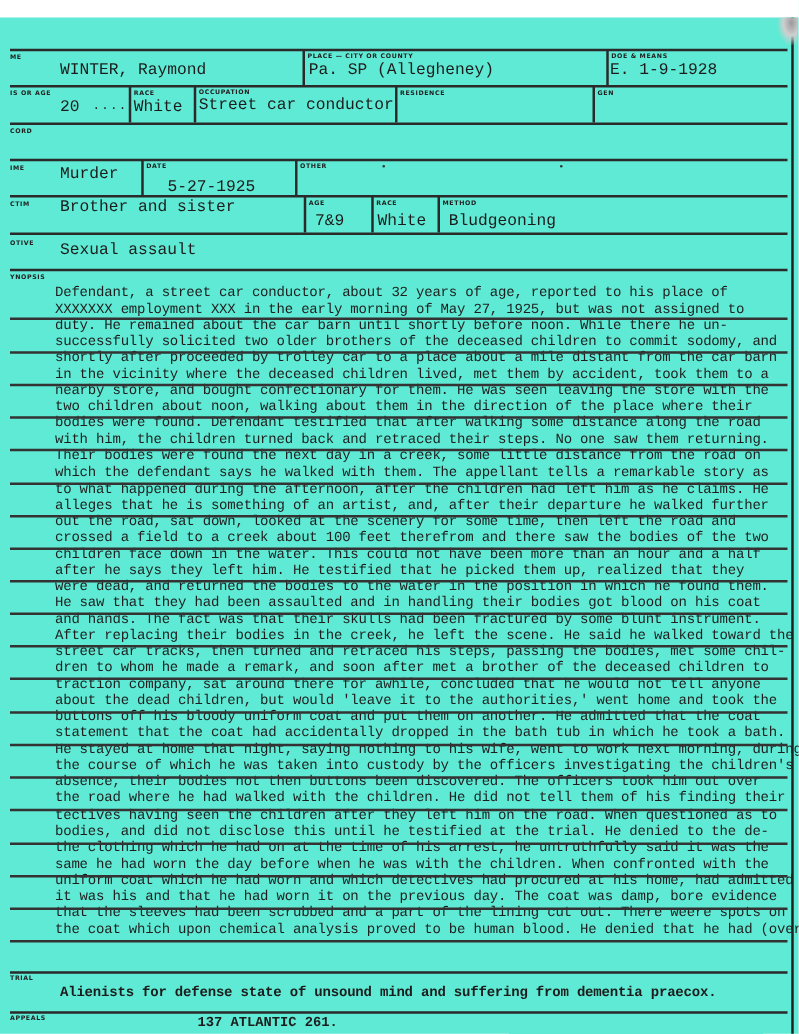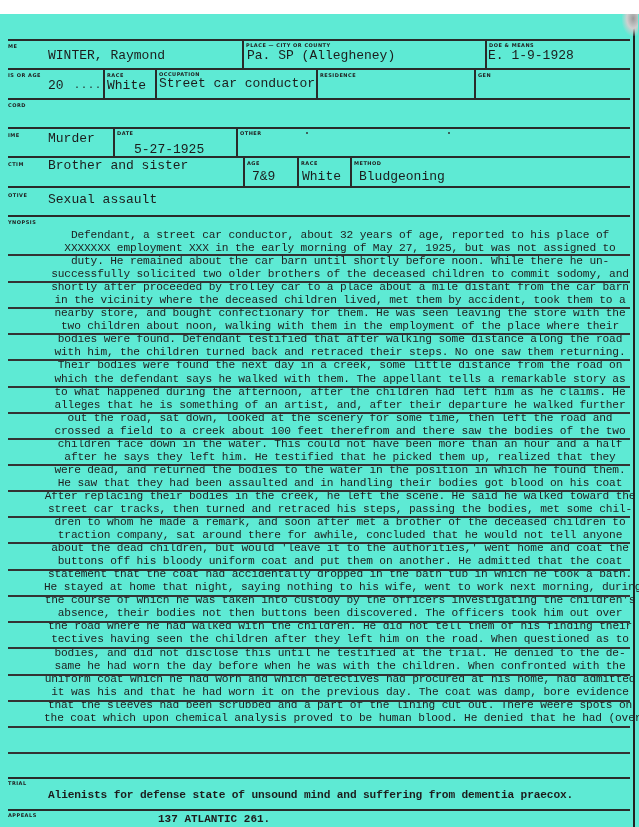--- a/index.html
+++ b/index.html
@@ -8,21 +8,21 @@
   .page { position:absolute; left:0; top:14px; width:639px; height:827px; background:#5eead4; }
   .rborder { position:absolute; left:633px; top:0; width:2px; height:827px; background:#222; }
   .smudge { position:absolute; left:622px; top:0; width:16px; height:22px;
             background:radial-gradient(ellipse at 70% 20%, #9a9a9a 0%, #cfcfcf 40%, rgba(255,255,255,0) 75%); }
   .hline { position:absolute; left:8px; width:622px; height:2px; background:#2a2a2a; }
   .vline { position:absolute; width:1.5px; background:#2a2a2a; }
   .lbl { position:absolute; font-family:"DejaVu Sans","Liberation Sans",sans-serif; font-weight:bold;
          font-size:5px; letter-spacing:0.5px; text-transform:uppercase; color:#222; white-space:nowrap; }
   .val { position:absolute; font-size:13px; white-space:nowrap; color:#1c1c1c; }
   .syn { position:absolute; left:44px; top:215px; width:592px; }
-  .syn .ln { font-size:11.2px; line-height:13.05px; height:13.05px; white-space:nowrap; letter-spacing:-0.15px; color:#1e1e1e;text-align:center; }
+  .syn .ln { font-size:11.2px; line-height:13.05px; height:13.05px; white-space:nowrap; letter-spacing:-0.15px; color:#1e1e1e; }
   .syn-rule { position:absolute; left:8px; width:622px; height:1.5px; background:#333; }
   .dot { position:absolute; width:2px; height:2px; background:#333; border-radius:1px; }
 </style>
 </head>
 <body>
 
 <div class="page">
   <div class="rborder"></div>
   <div class="smudge"></div>
 
@@ -94,46 +94,48 @@
 
   <span class="lbl" style="left:8px;top:205px">YNOPSIS</span>
   <div class="syn">
     <div class="ln">Defendant, a street car conductor, about 32 years of age, reported to his place of</div>
     <div class="ln">XXXXXXX employment XXX in the early morning of May 27, 1925, but was not assigned to</div>
     <div class="ln">duty.  He remained about the car barn until shortly before noon.  While there he un-</div>
     <div class="ln">successfully solicited two older brothers of the deceased children to commit sodomy, and</div>
     <div class="ln">shortly after proceeded by trolley car to a place about a mile distant from the car barn</div>
     <div class="ln">in the vicinity where the deceased children lived, met them by accident, took them to a</div>
     <div class="ln">nearby store, and bought confectionary for them.  He was seen leaving the store with the</div>
-    <div class="ln">two children about noon, walking with them in the employment of the place where their</div>
+    <div class="ln">two children about noon, walking about them in the direction of the place where their</div>
     <div class="ln">bodies were found.  Defendant testified that after walking some distance along the road</div>
     <div class="ln">with him,  the children turned back and retraced their steps.  No one saw them returning.</div>
     <div class="ln">Their bodies were found the next day in a creek, some little distance from the road on</div>
     <div class="ln">which the defendant says he walked with them.  The appellant tells a remarkable story as</div>
     <div class="ln">to what happened during the afternoon, after the children had left him as he claims.  He</div>
     <div class="ln">alleges that he is something of an artist, and, after their departure he walked further</div>
     <div class="ln">out the road, sat down, looked at the scenery for some time, then left the road and</div>
     <div class="ln">crossed a field to a creek about 100 feet therefrom and there saw the bodies of the two</div>
     <div class="ln">children face down in the water.  This could not have been more than an hour and a half</div>
     <div class="ln">after he says they left him.  He testified that he picked them up, realized that they</div>
     <div class="ln">were dead, and returned the bodies to the water in the position in which he found them.</div>
     <div class="ln">He saw that they had been assaulted and in handling their bodies got blood on his coat</div>
+    <div class="ln">and hands.  The fact was that their skulls had been fractured by some blunt instrument.</div>
     <div class="ln">After replacing their bodies in the creek, he left the scene.  He said he walked toward the</div>
     <div class="ln">street car tracks, then turned and retraced his steps, passing the bodies, met some chil-</div>
     <div class="ln">dren to whom he made a remark, and soon after met a brother of the deceased children to</div>
     <div class="ln">traction company, sat around there for awhile, concluded that he would not tell anyone</div>
-    <div class="ln">about the dead children, but would 'leave it to the authorities,' went home and coat the</div>
+    <div class="ln">about the dead children, but would 'leave it to the authorities,' went home and took the</div>
     <div class="ln">buttons off his bloody uniform coat and put them on another.  He admitted that the coat</div>
     <div class="ln">statement that the coat had accidentally dropped in the bath tub in which he took a bath.</div>
     <div class="ln">He stayed at home that night, saying nothing to his wife, went to work next morning, during</div>
     <div class="ln">the course of which he was taken into custody by the officers investigating the children's</div>
     <div class="ln">absence, their bodies not then buttons been discovered.  The officers took him out over</div>
     <div class="ln">the road where he had walked with the children.  He did not tell them of his finding their</div>
     <div class="ln">tectives having seen the children after they left him on the road.  When questioned as to</div>
     <div class="ln">bodies, and did not disclose this until he testified at the trial.  He denied to the de-</div>
+    <div class="ln">the clothing which he had on at the time of his arrest, he untruthfully said it was the</div>
     <div class="ln">same he had worn the day before when he was with the children.  When confronted with the</div>
     <div class="ln">uniform coat which he had worn and which detectives had procured at his home, had admitted</div>
     <div class="ln">it was his and that he had worn it on the previous day.  The coat was damp, bore evidence</div>
     <div class="ln">that the sleeves had been scrubbed and a part of the lining cut out.  There weere spots on</div>
     <div class="ln">the coat which upon chemical analysis proved to be human blood.  He denied that he had (over)</div>
   </div>
 
   <div class="syn-rule" style="top:240px"></div>
   <div class="syn-rule" style="top:267px"></div>
   <div class="syn-rule" style="top:293px"></div>

